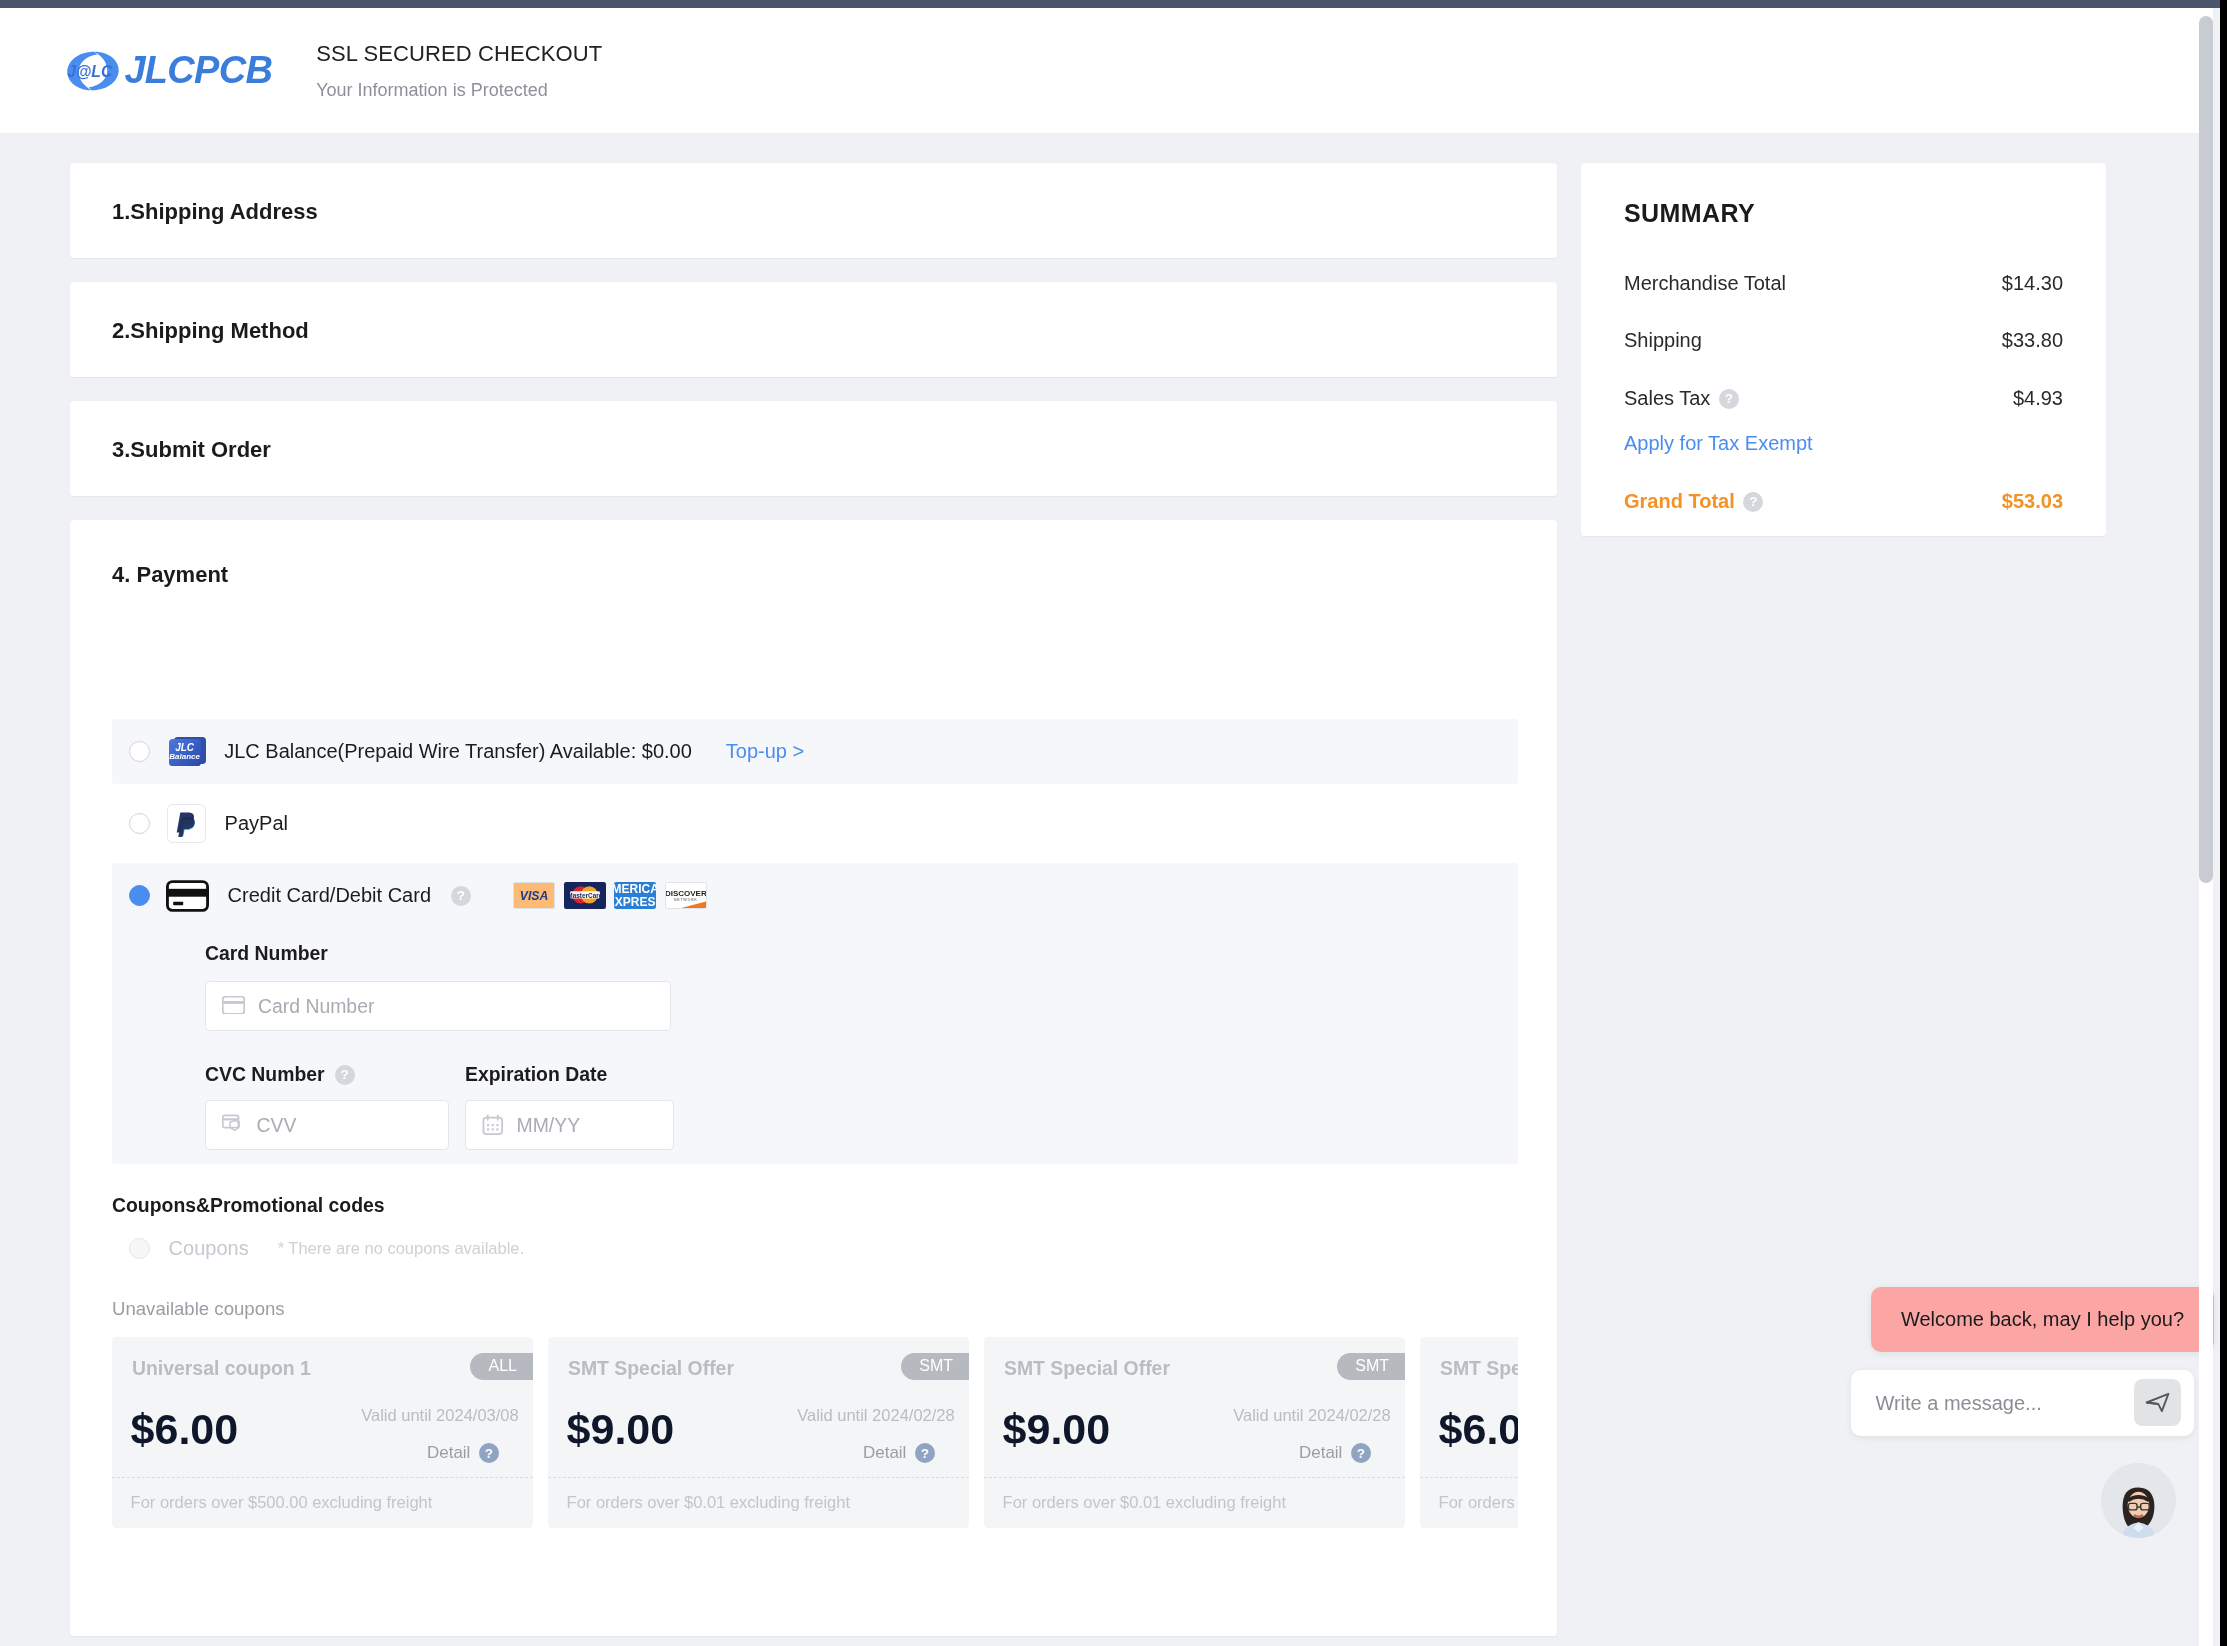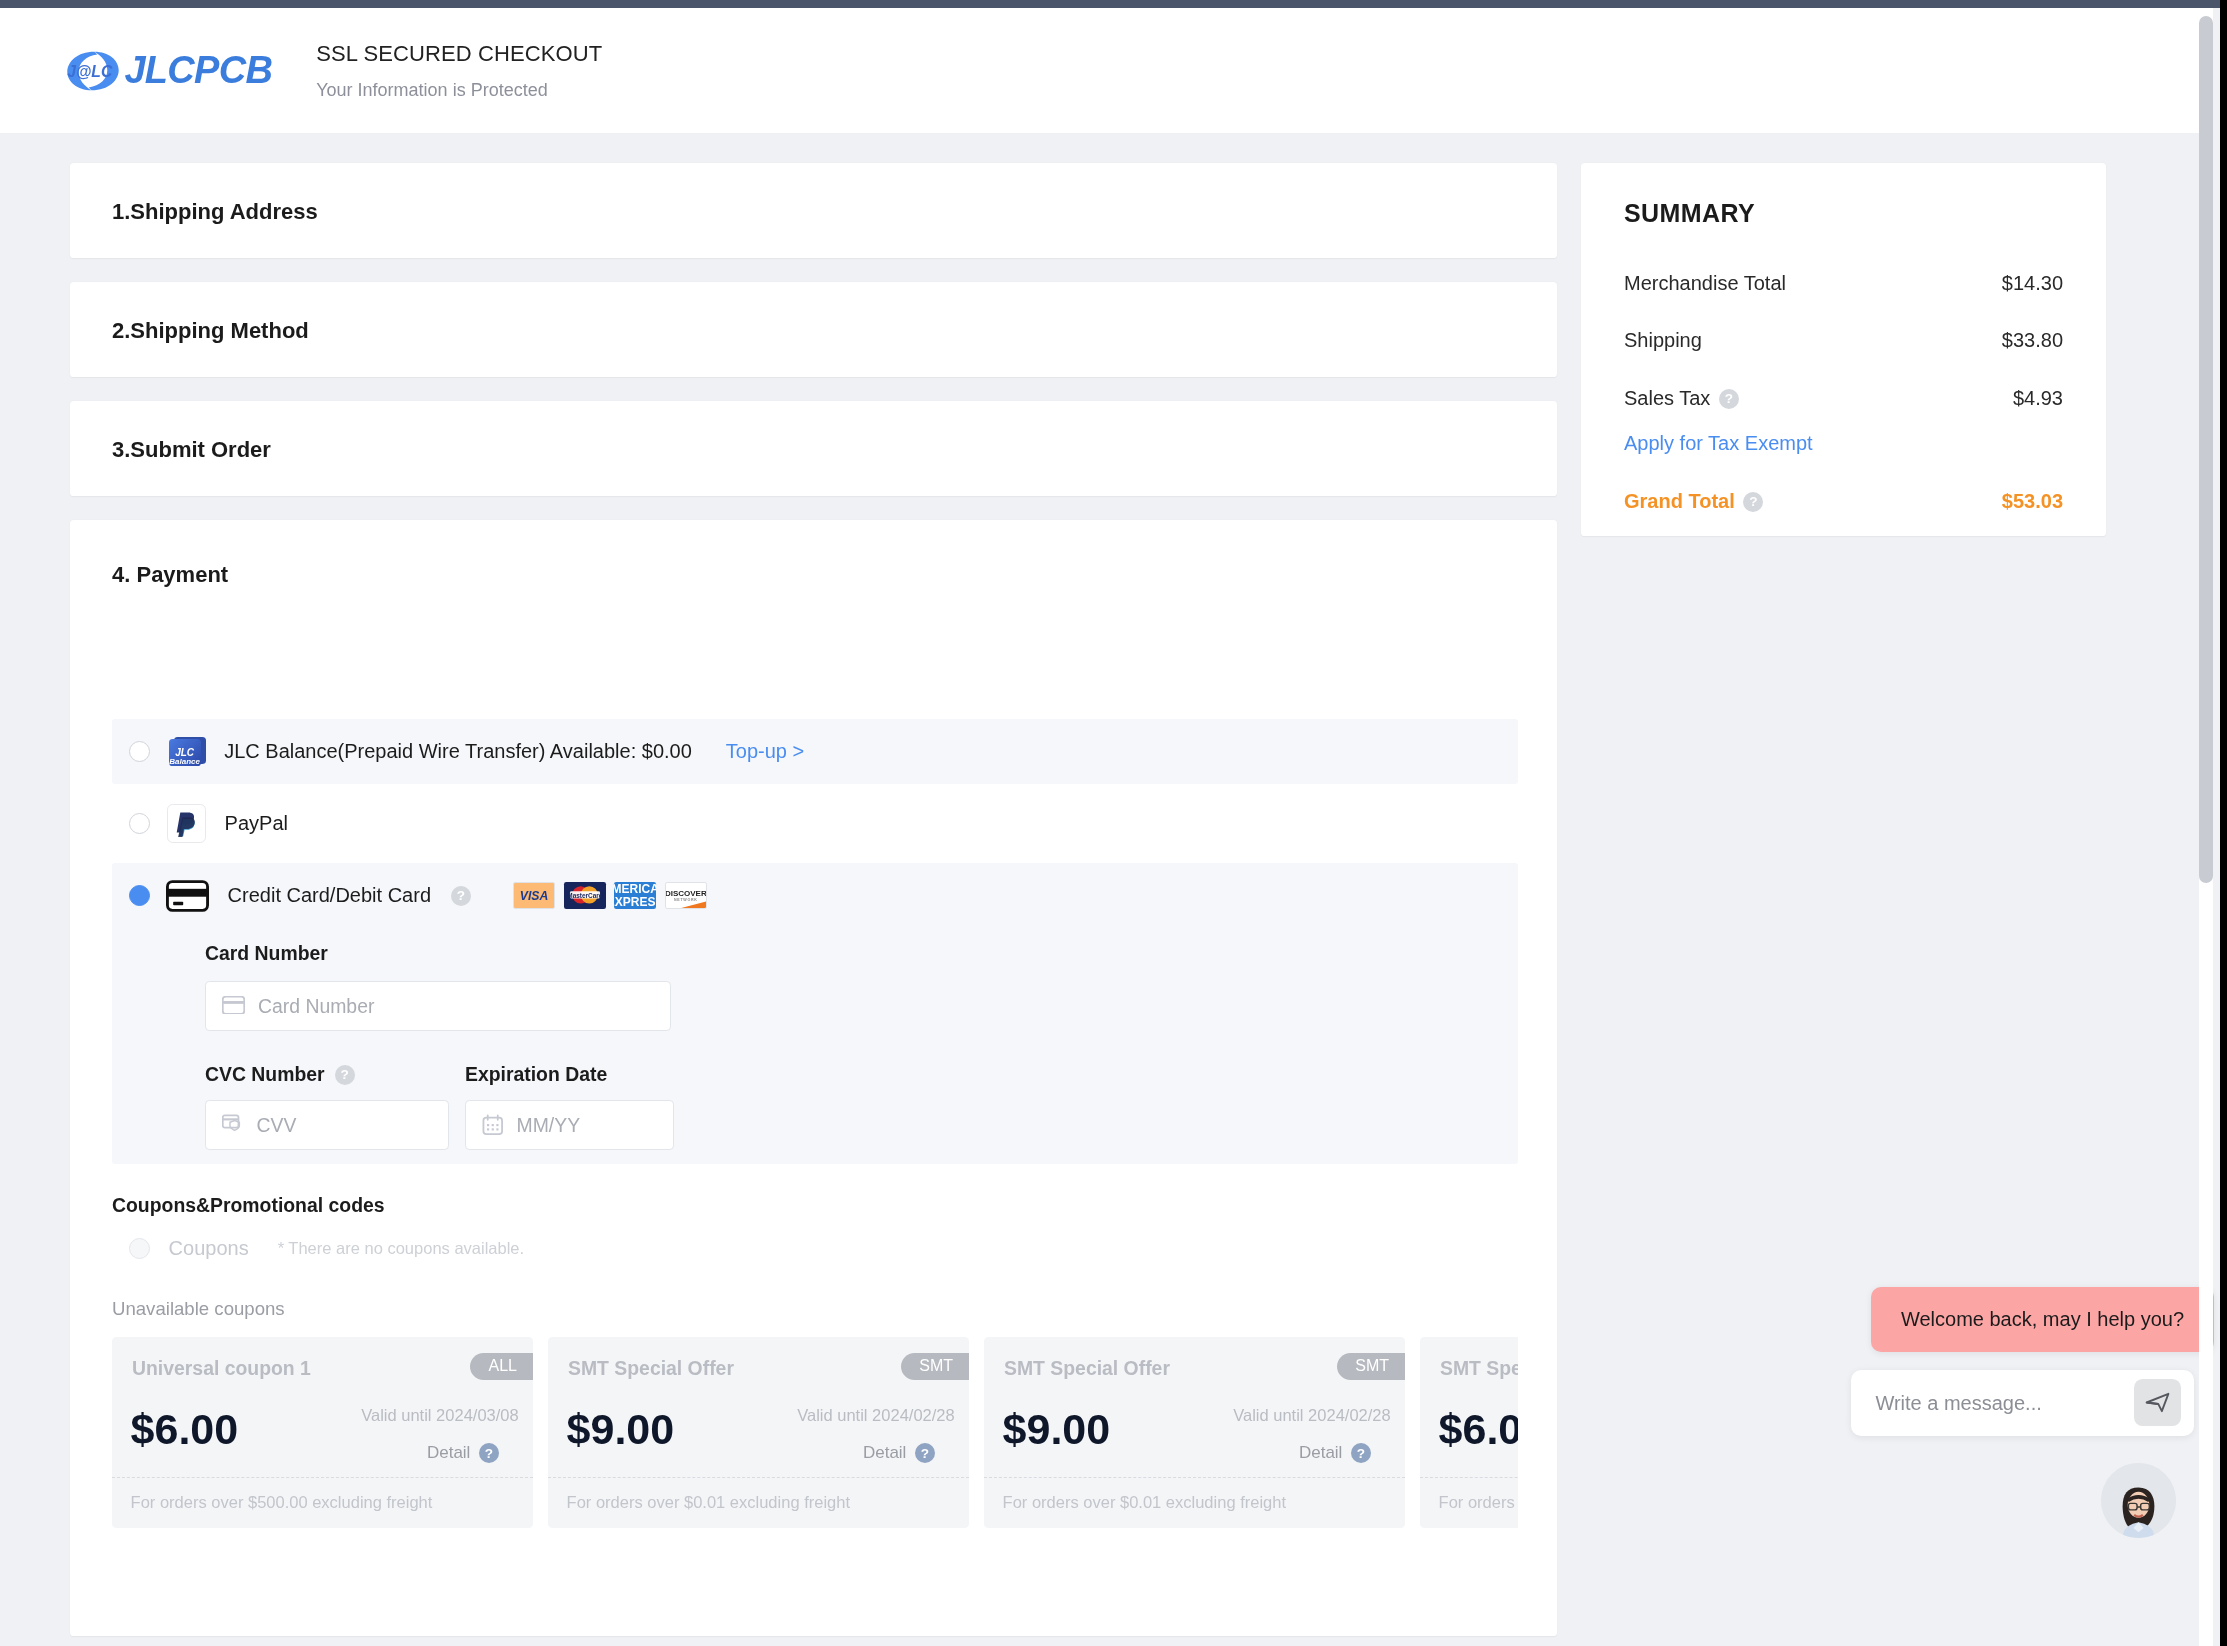--- a/index.html
+++ b/index.html
@@ -89,21 +89,21 @@
     width: 37px; height: 30px; margin-left: 18.6px; position: relative; flex:0 0 auto;
   }
   .jlc-bal-icon .back {
     position: absolute; left: 5.7px; top: 0; width: 32px; height: 27px;
     background: #2f4ea8; border-radius: 3.6px;
   }
   .jlc-bal-icon .front {
     position: absolute; left: 0; top: 2.2px; width: 32px; height: 27px;
     background: linear-gradient(135deg,#4a7ae0,#2b48a8); border-radius: 3.6px;
     color: #fff; font-style: italic; font-weight: 700;
-    display:flex; flex-direction: column; align-items:center; justify-content:flex-end;
+    display:flex; flex-direction: column; align-items:center; justify-content:center;
     line-height: 1;
   }
   .jlc-bal-icon .l1 { font-size: 10px; }
   .jlc-bal-icon .l2 { font-size: 8px; }
 
   .paypal-icon {
     width: 39px; height: 39px; margin-left: 17px; flex:0 0 auto;
     border: 0.7px solid #e7e9ed; border-radius: 5.7px; background:#fff;
     display:flex; align-items:center; justify-content:center;
   }

